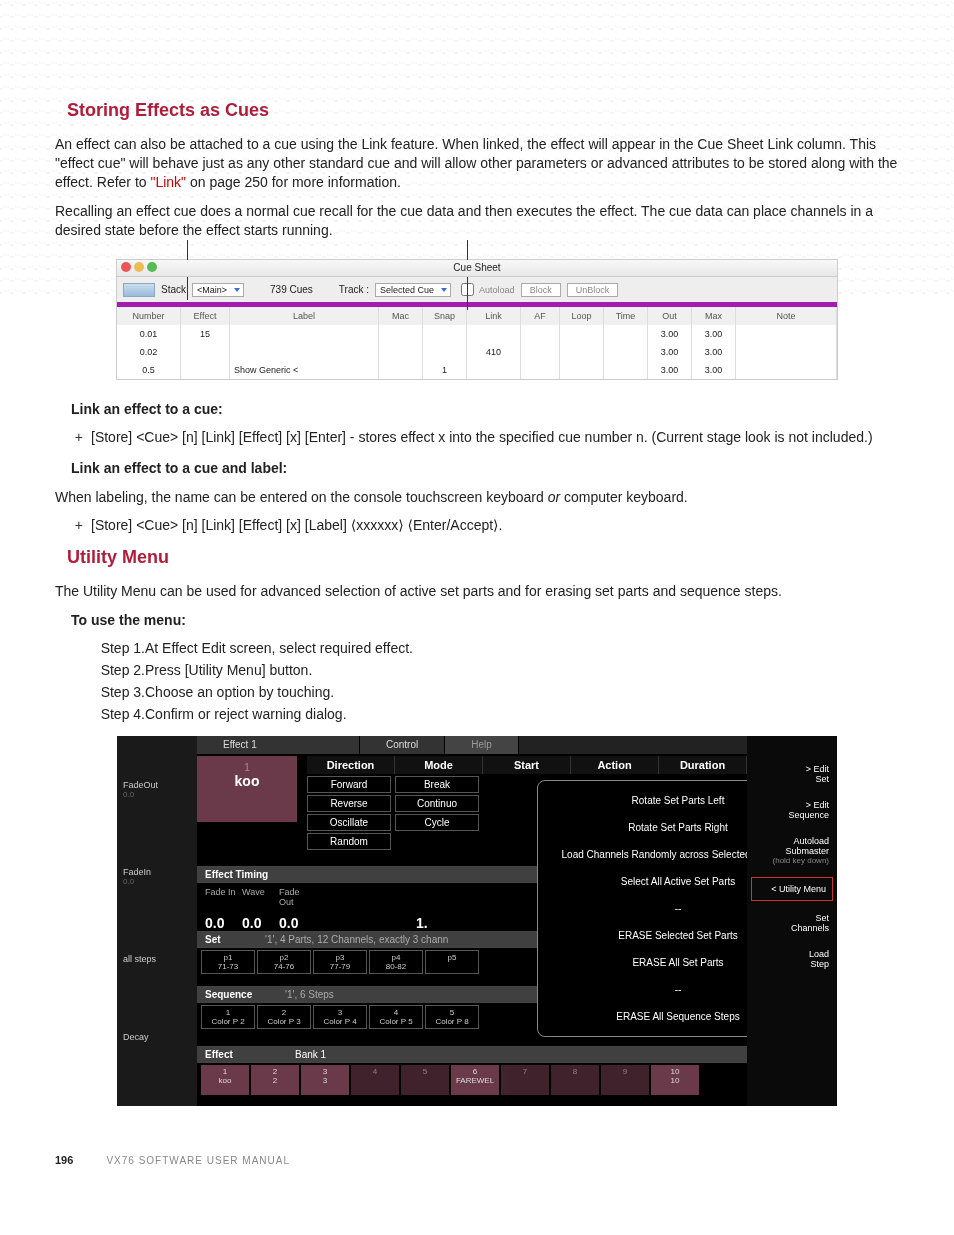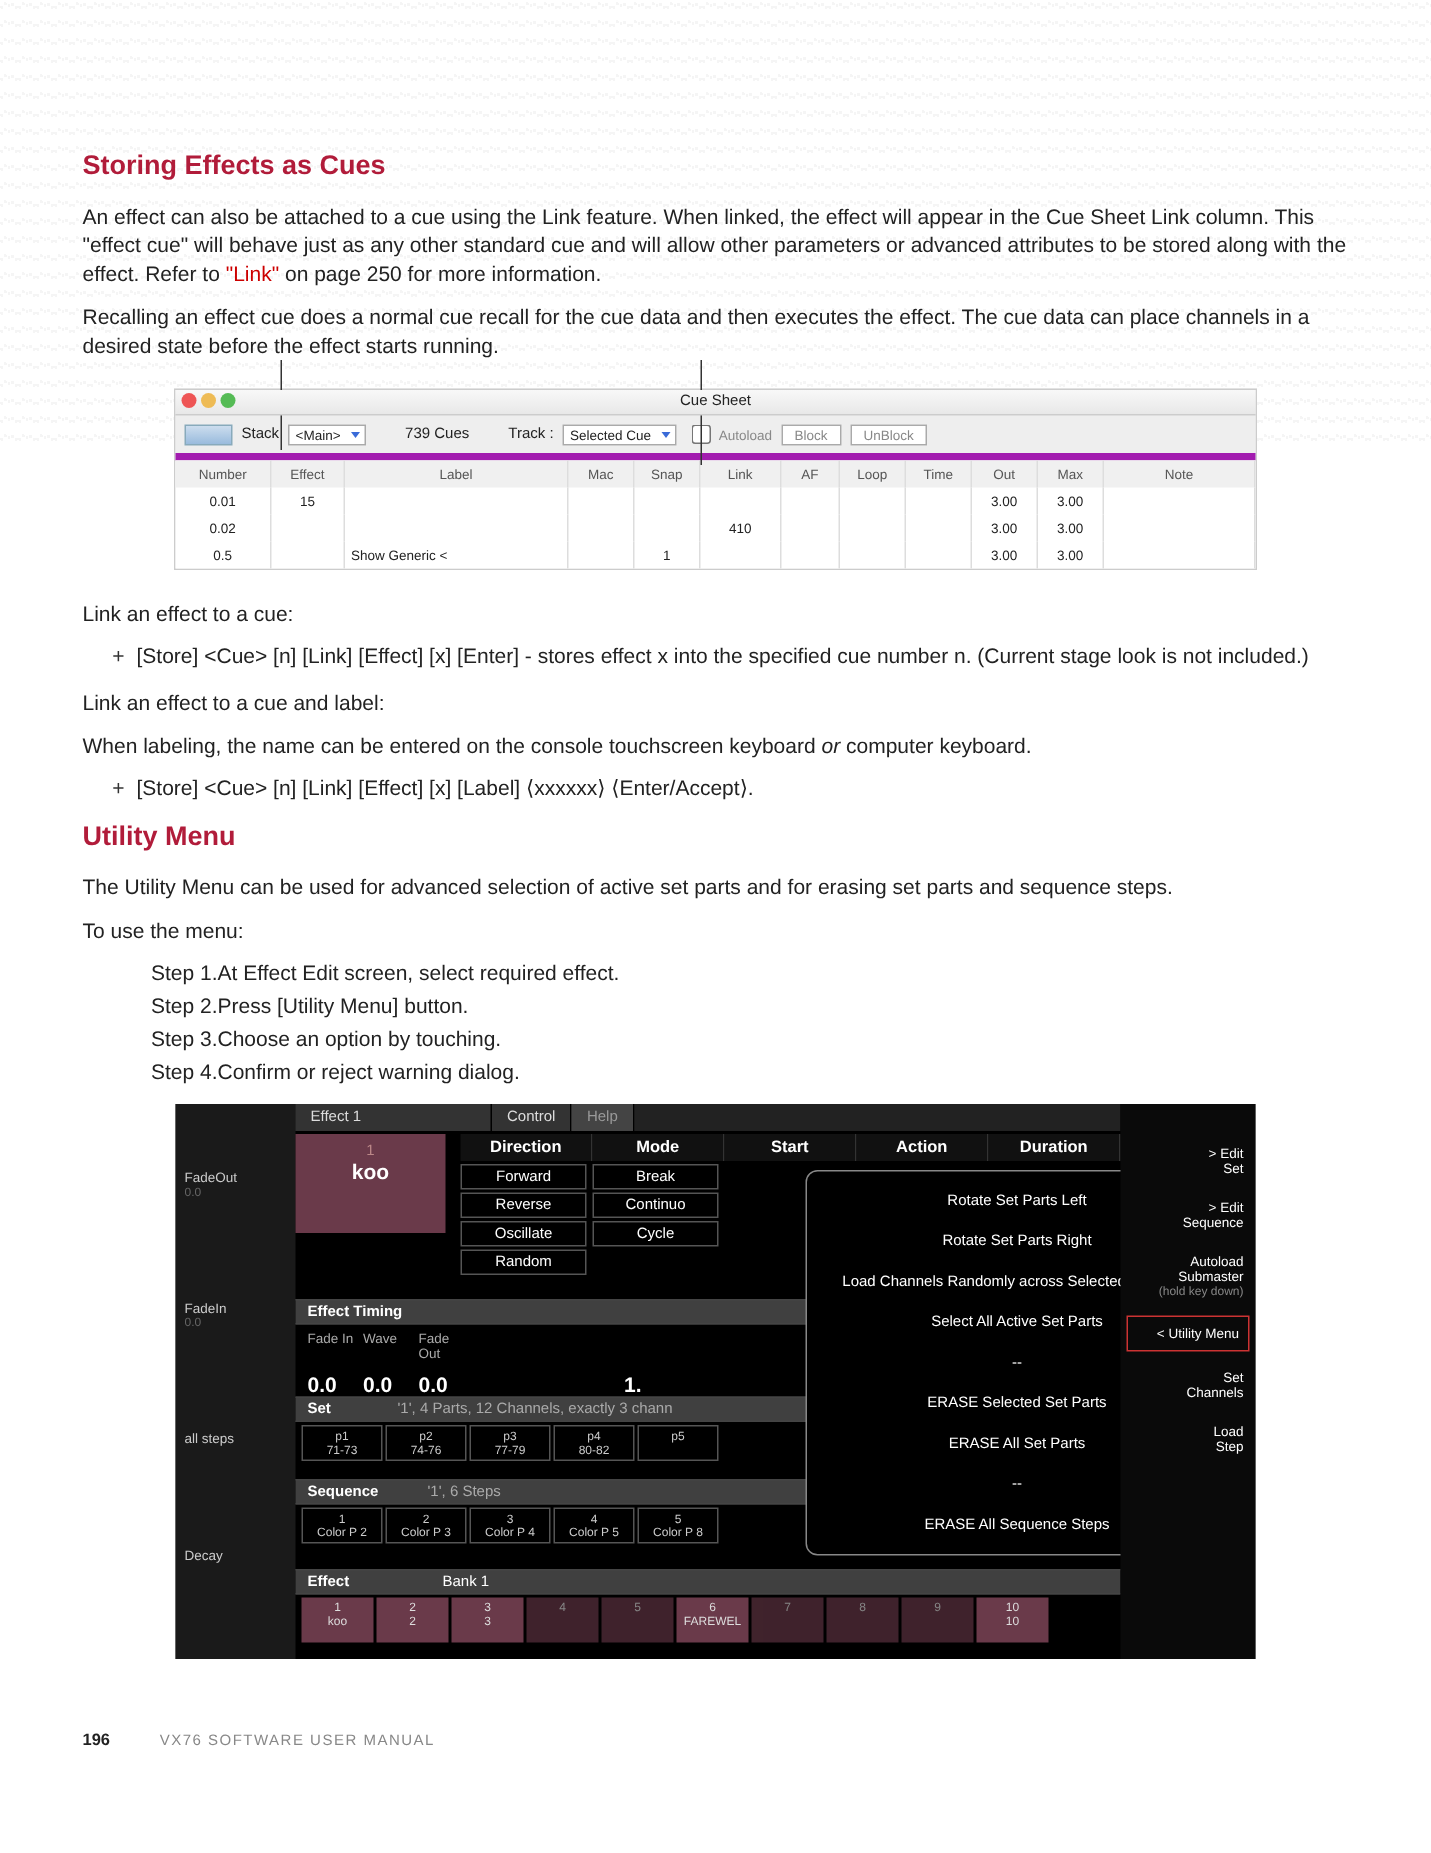--- a/index.html
+++ b/index.html
@@ -28,25 +28,25 @@
       radial-gradient(circle at 70% 25%, rgba(0,0,0,0.08) 1px, transparent 1px),
       radial-gradient(circle at 90% 40%, rgba(0,0,0,0.08) 1px, transparent 1px);
     background-size: 12px 12px;
     opacity: 0.5;
     z-index: -1;
   }
   h2 {
     color: #b11c3a;
     font-weight: bold;
     font-size: 18px;
-    margin: 0 0 14px 0;
+    margin: 0 0 14px 12px;
   }
   p { line-height: 1.35; margin: 0 0 10px 0; }
   .link-red { color: #c00; }
-  .bold { font-weight: normal; }
+  .bold { font-weight: bold; margin-left: 16px; }
   .indent-list { margin: 6px 0 14px 0; }
   .indent-list .row { display: flex; margin: 3px 0; }
   .indent-list .plus { width: 28px; text-align: right; padding-right: 8px; color: #333; }
   .indent-list .txt { flex: 1; }
   .steps { margin: 6px 0 14px 0; }
   .steps .row { display: flex; margin: 6px 0; }
   .steps .lbl { width: 90px; text-align: right; }
   .footer {
     position: absolute;
     left: 55px;
@@ -145,21 +145,21 @@
   .fx-main {
     position: absolute;
     left: 80px; right: 90px; top: 0; bottom: 0;
   }
   .fx-titlebar {
     display: flex;
     background: #222;
     height: 18px;
     line-height: 18px;
   }
-  .fx-titlebar .seg { padding: 0 10px; border-right: 1px solid #000; background: #333; font-size: 10px; }
+  .fx-titlebar .seg { padding: 0 26px; border-right: 1px solid #000; background: #333; font-size: 10px; }
   .fx-titlebar .seg.dim { background: #444; color: #999; }
   .fx-tile {
     position: absolute;
     left: 0; top: 20px;
     width: 100px; height: 60px;
     background: #6a3a4a;
     text-align: center;
     padding-top: 6px;
   }
   .fx-tile .num { color: #b88; font-size: 10px; }

